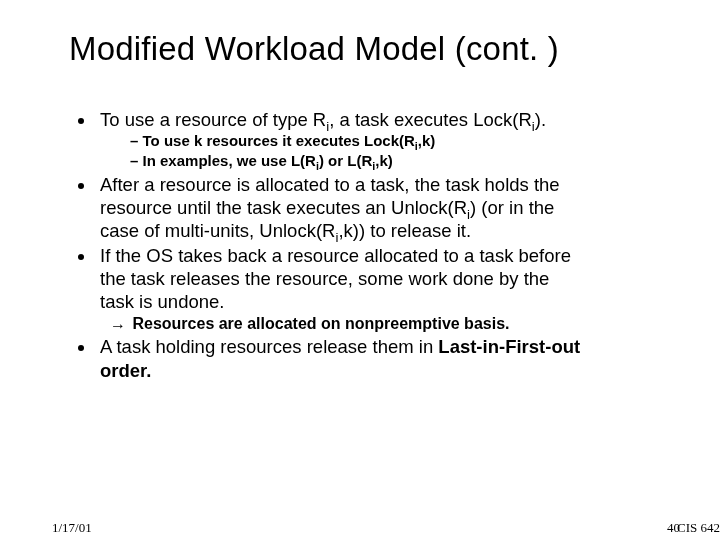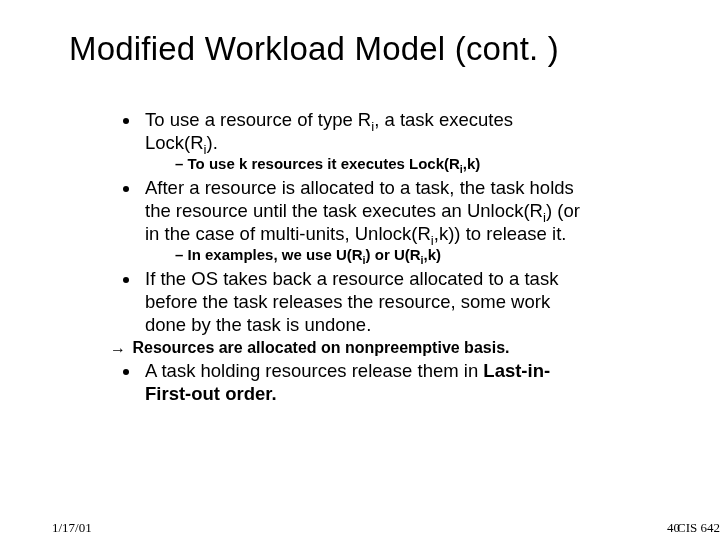--- a/index.html
+++ b/index.html
@@ -31,21 +31,20 @@
   ul.bullets {
     list-style-type: disc;
     margin: 0;
     padding-left: 56px;
     font-size: 18.5px;
     line-height: 1.25;
   }
   ul.bullets > li {
     margin-bottom: 2px;
     padding-left: 4px;
-    margin-left: 45px;
   }
   ul.sub {
     list-style: none;
     margin: 0 0 2px 0;
     padding-left: 30px;
     font-size: 15px;
     font-weight: bold;
   }
   ul.sub > li::before {
     content: "– ";
@@ -85,30 +84,28 @@
   <div class="title">Modified Workload Model (cont. )</div>
 
   <ul class="bullets">
 
     <li>
       <span>To use a resource of type R</span><sub>i</sub><span>, a task executes Lock(R</span><sub>i</sub><span>).</span>
       <ul class="sub">
         <li>
           <span>To use k resources it executes Lock(R</span><sub>i</sub><span>,k)</span>
         </li>
+        <li>
+          <span>In examples, we use L(R</span><sub>i</sub><span>) or L(R</span><sub>i</sub><span>,k)</span>
+        </li>
       </ul>
     </li>
 
     <li>
       <span>After a resource is allocated to a task, the task holds the resource until the task executes an Unlock(R</span><sub>i</sub><span>) (or in the case of multi-units, Unlock(R</span><sub>i</sub><span>,k)) to release it.</span>
-      <ul class="sub">
-        <li>
-          <span>In examples, we use U(R</span><sub>i</sub><span>) or U(R</span><sub>i</sub><span>,k)</span>
-        </li>
-      </ul>
     </li>
 
     <li>
       <span>If the OS takes back a resource allocated to a task before the task releases the resource, some work done by the task is undone.</span>
     </li>
   </ul>
 
   <div class="arrow-line bold">
     <span>Resources are allocated on nonpreemptive basis.</span>
   </div>

